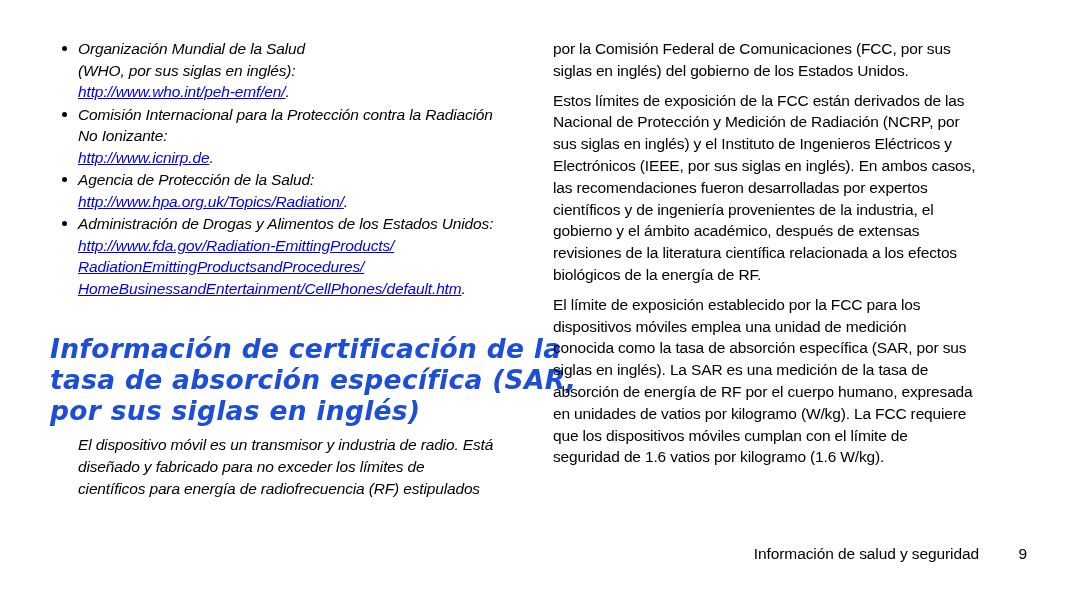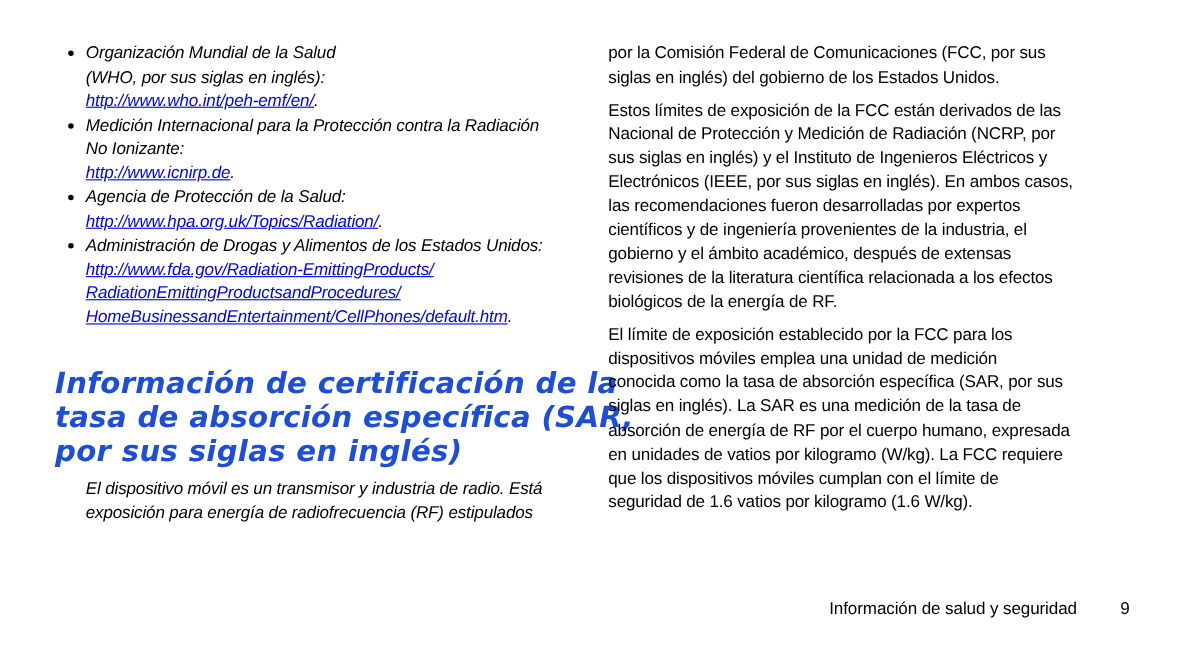--- a/index.html
+++ b/index.html
@@ -139,21 +139,21 @@
 
       <li class="bullet-item">
         <span class="bullet-dot"></span>
         <span class="bullet-line">Organización Mundial de la Salud</span>
         <span class="bullet-line">(WHO, por sus siglas en inglés):</span>
         <span class="bullet-line"><a class="url" href="#">http://www.who.int/peh-emf/en/</a><span>.</span></span>
       </li>
 
       <li class="bullet-item">
         <span class="bullet-dot"></span>
-        <span class="bullet-line">Medición Internacional para la Protección contra la Radiación</span>
+        <span class="bullet-line">Comisión Internacional para la Protección contra la Radiación</span>
         <span class="bullet-line">No Ionizante:</span>
         <span class="bullet-line"><a class="url" href="#">http://www.icnirp.de</a><span>.</span></span>
       </li>
 
       <li class="bullet-item">
         <span class="bullet-dot"></span>
         <span class="bullet-line">Agencia de Protección de la Salud:</span>
         <span class="bullet-line"><a class="url" href="#">http://www.hpa.org.uk/Topics/Radiation/</a><span>.</span></span>
       </li>
 
@@ -169,21 +169,22 @@
 
     <h1 class="section-heading">
       <span class="hline">Información de certificación de la</span>
       <span class="hline">tasa de absorción específica (SAR,</span>
       <span class="hline">por sus siglas en inglés)</span>
     </h1>
 
     <div class="left-para-block">
       <p class="para">
         <span class="pline">El dispositivo móvil es un transmisor y industria de radio. Está</span>
-        <span class="pline">exposición para energía de radiofrecuencia (RF) estipulados</span>
+        <span class="pline">diseñado y fabricado para no exceder los límites de</span>
+        <span class="pline">científicos para energía de radiofrecuencia (RF) estipulados</span>
       </p>
     </div>
 
   </div>
 
   <div class="col col-right">
 
     <div class="right-para-block">
 
       <p class="para">

